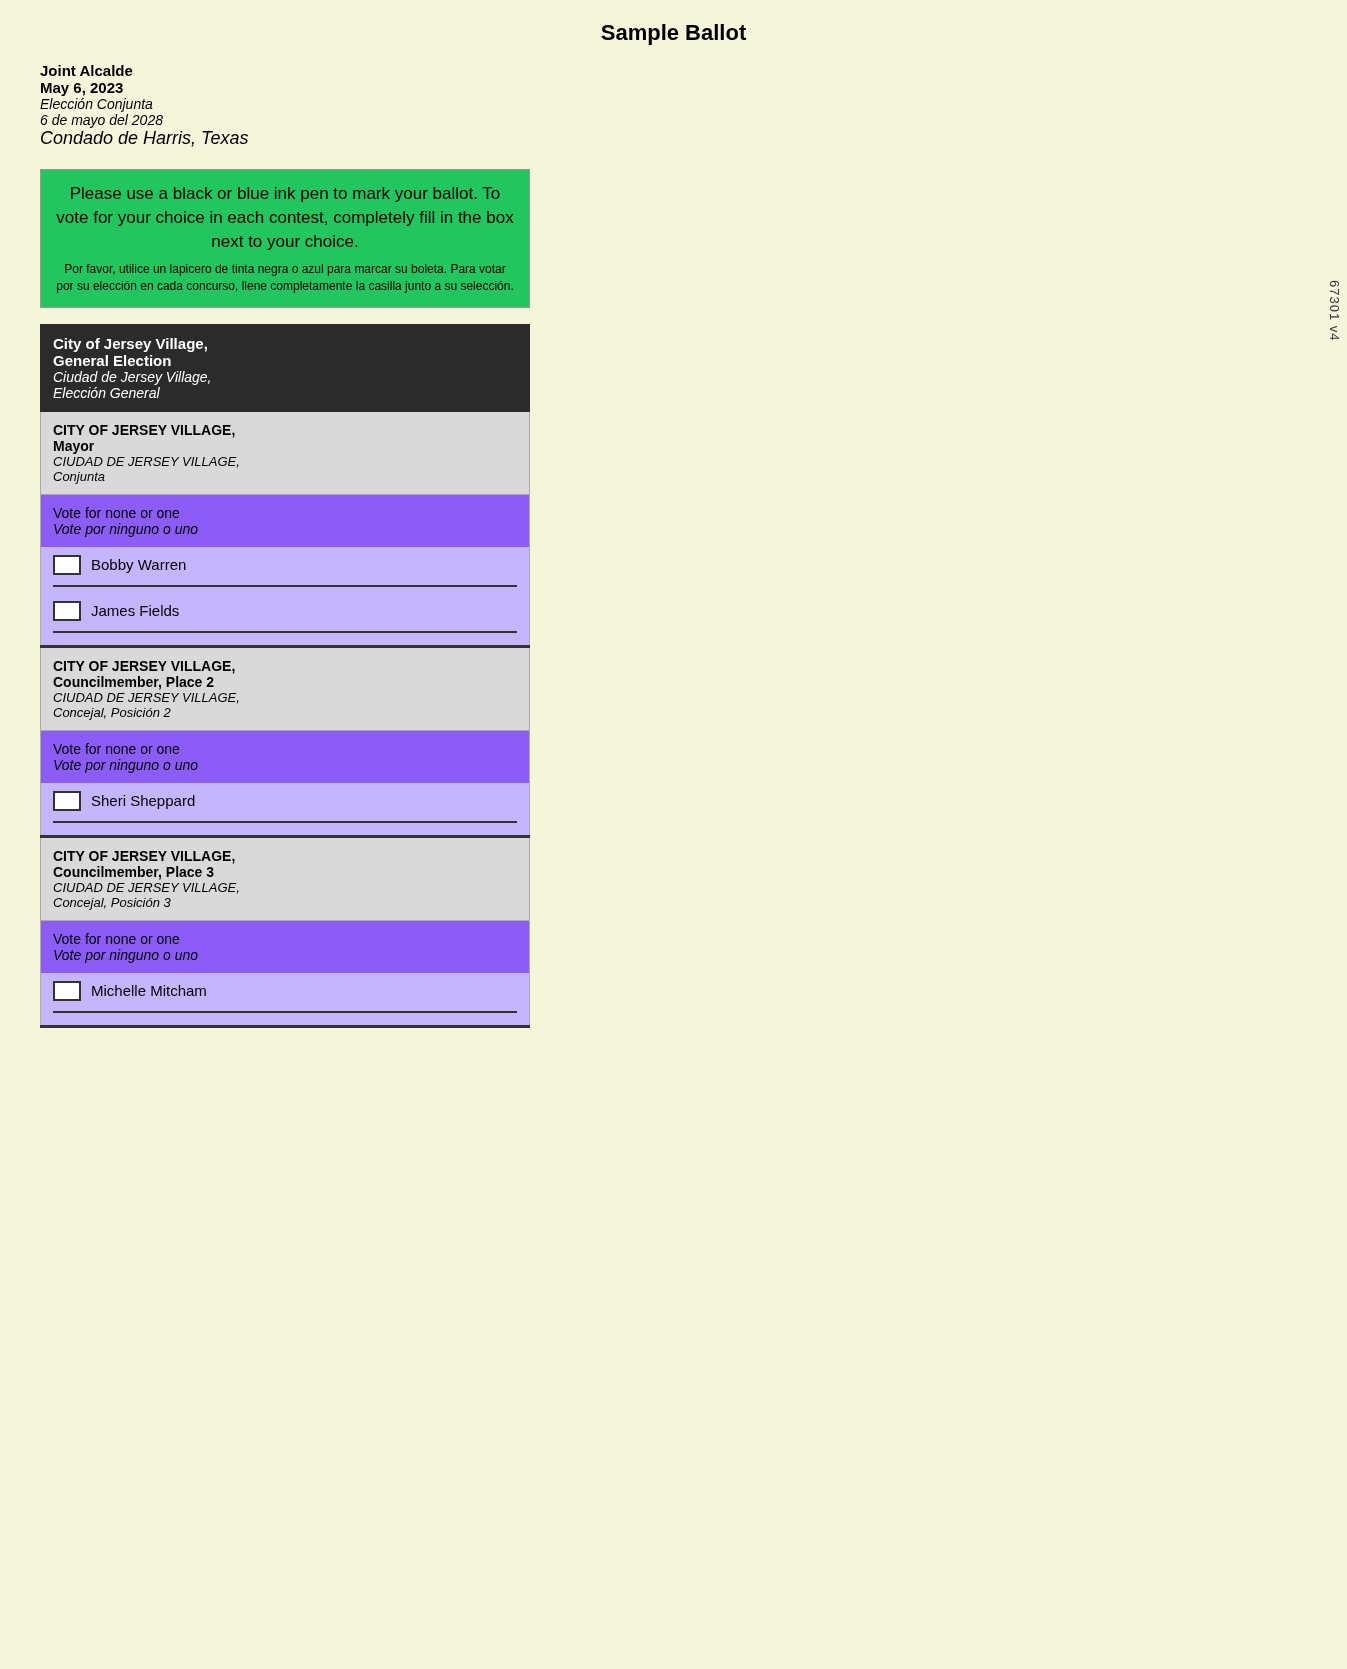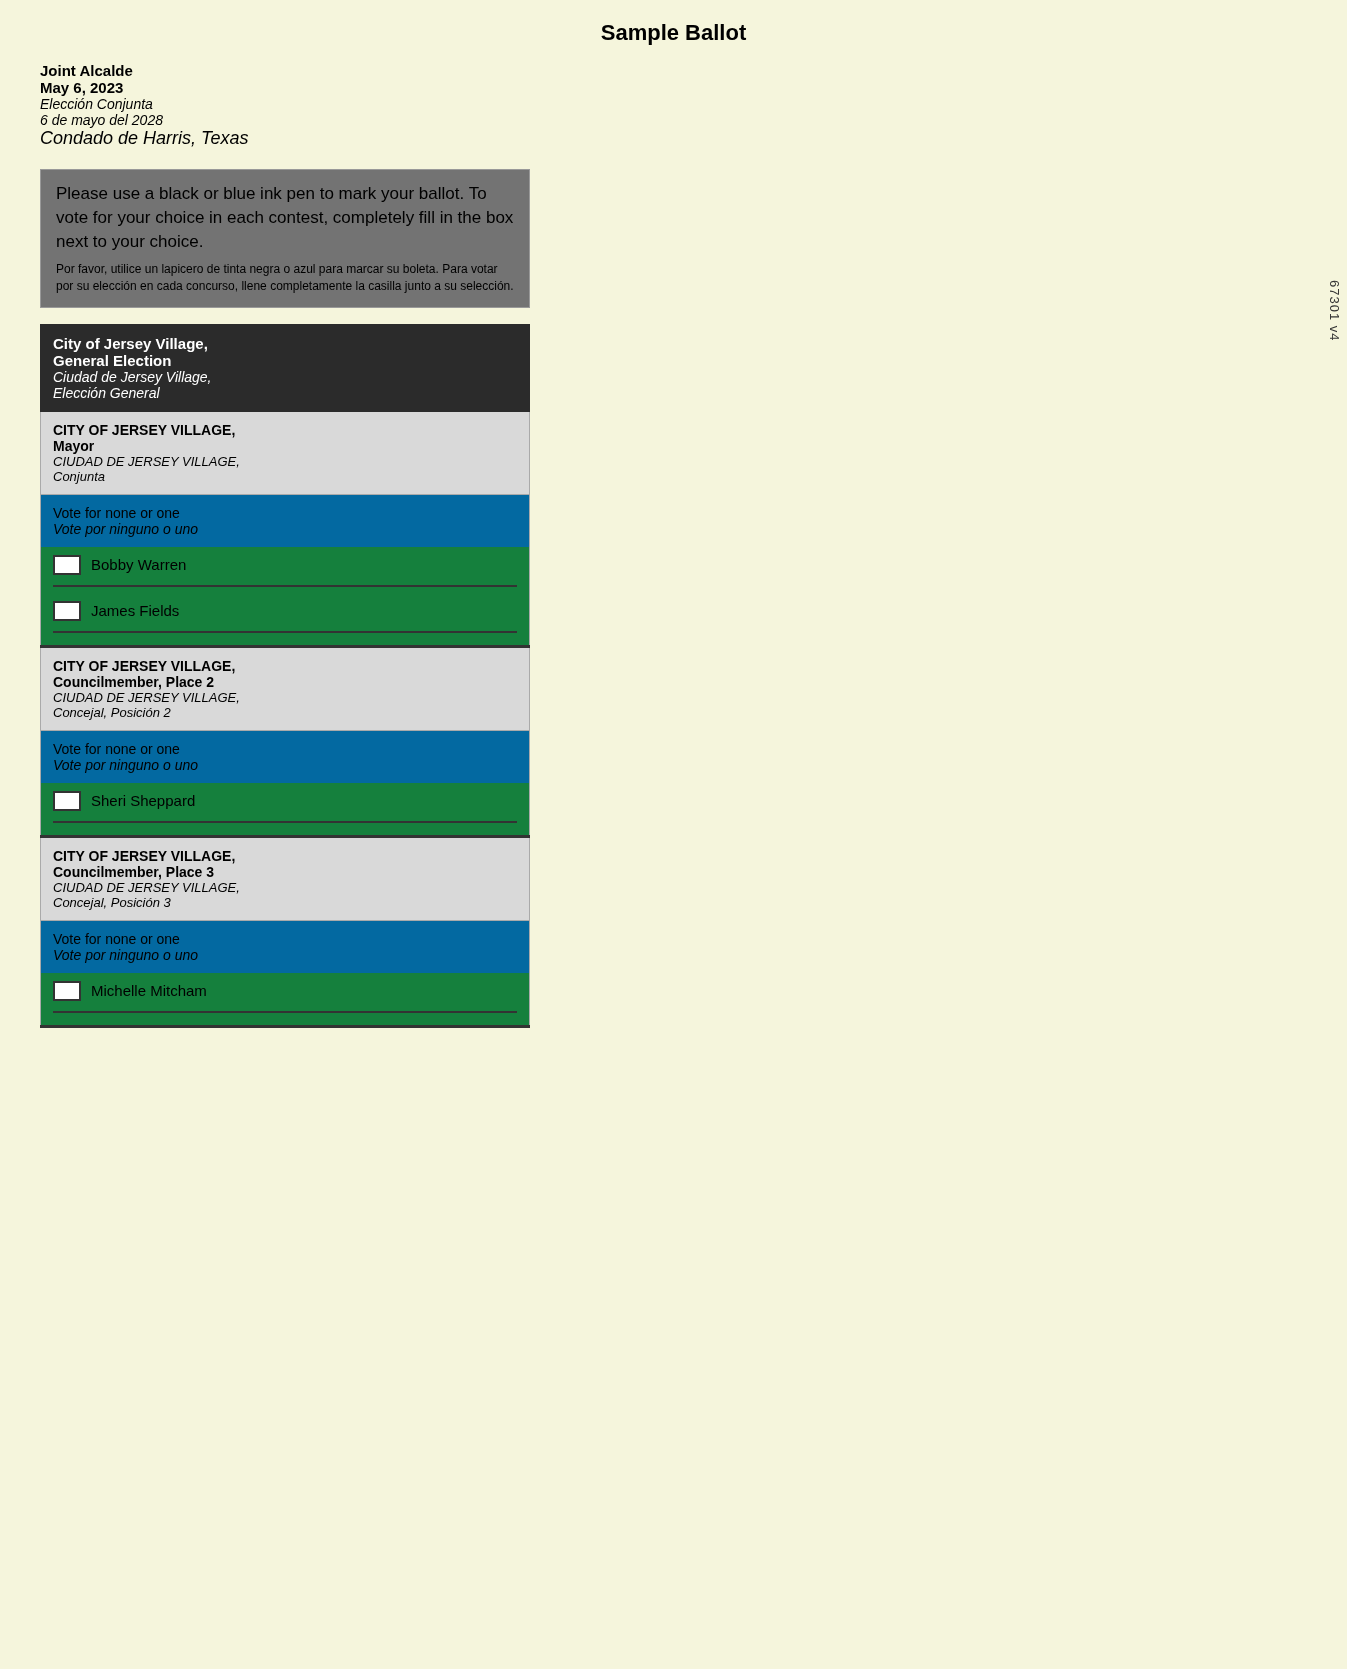--- a/index.html
+++ b/index.html
@@ -87,23 +87,24 @@
     }
 
     .header-right .page-num-italic {
       font-size: 38px;
       font-style: italic;
     }
 
     .instructions-box {
       border: 1.5px solid #999;
       padding: 12px 15px;
-      background-color: #737373;
+      background-color: #22c55e;
       margin-bottom: 16px;
       max-width: 490px;
+      text-align: center;
     }
 
     .instructions-box .main-text {
       font-size: 17px;
       font-weight: normal;
       margin-bottom: 8px;
       line-height: 1.4;
     }
 
     .instructions-box .sub-text {
@@ -143,37 +144,37 @@
       font-size: 14px;
       font-weight: bold;
     }
 
     .race-header .race-title-italic {
       font-size: 13px;
       font-style: italic;
     }
 
     .vote-instruction {
-      background-color: #0369a1;
+      background-color: #8b5cf6;
       padding: 10px 12px;
       border-left: 1px solid #aaa;
       border-right: 1px solid #aaa;
       font-size: 14px;
     }
 
     .vote-instruction .vote-text {
       font-weight: normal;
     }
 
     .vote-instruction .vote-italic {
       font-style: italic;
     }
 
     .candidates-section {
-      background-color: #15803d;
+      background-color: #c4b5fd;
       padding: 8px 12px;
       border-left: 1px solid #aaa;
       border-right: 1px solid #aaa;
     }
 
     .candidate-row {
       display: flex;
       align-items: center;
       margin-bottom: 14px;
       padding-bottom: 10px;

